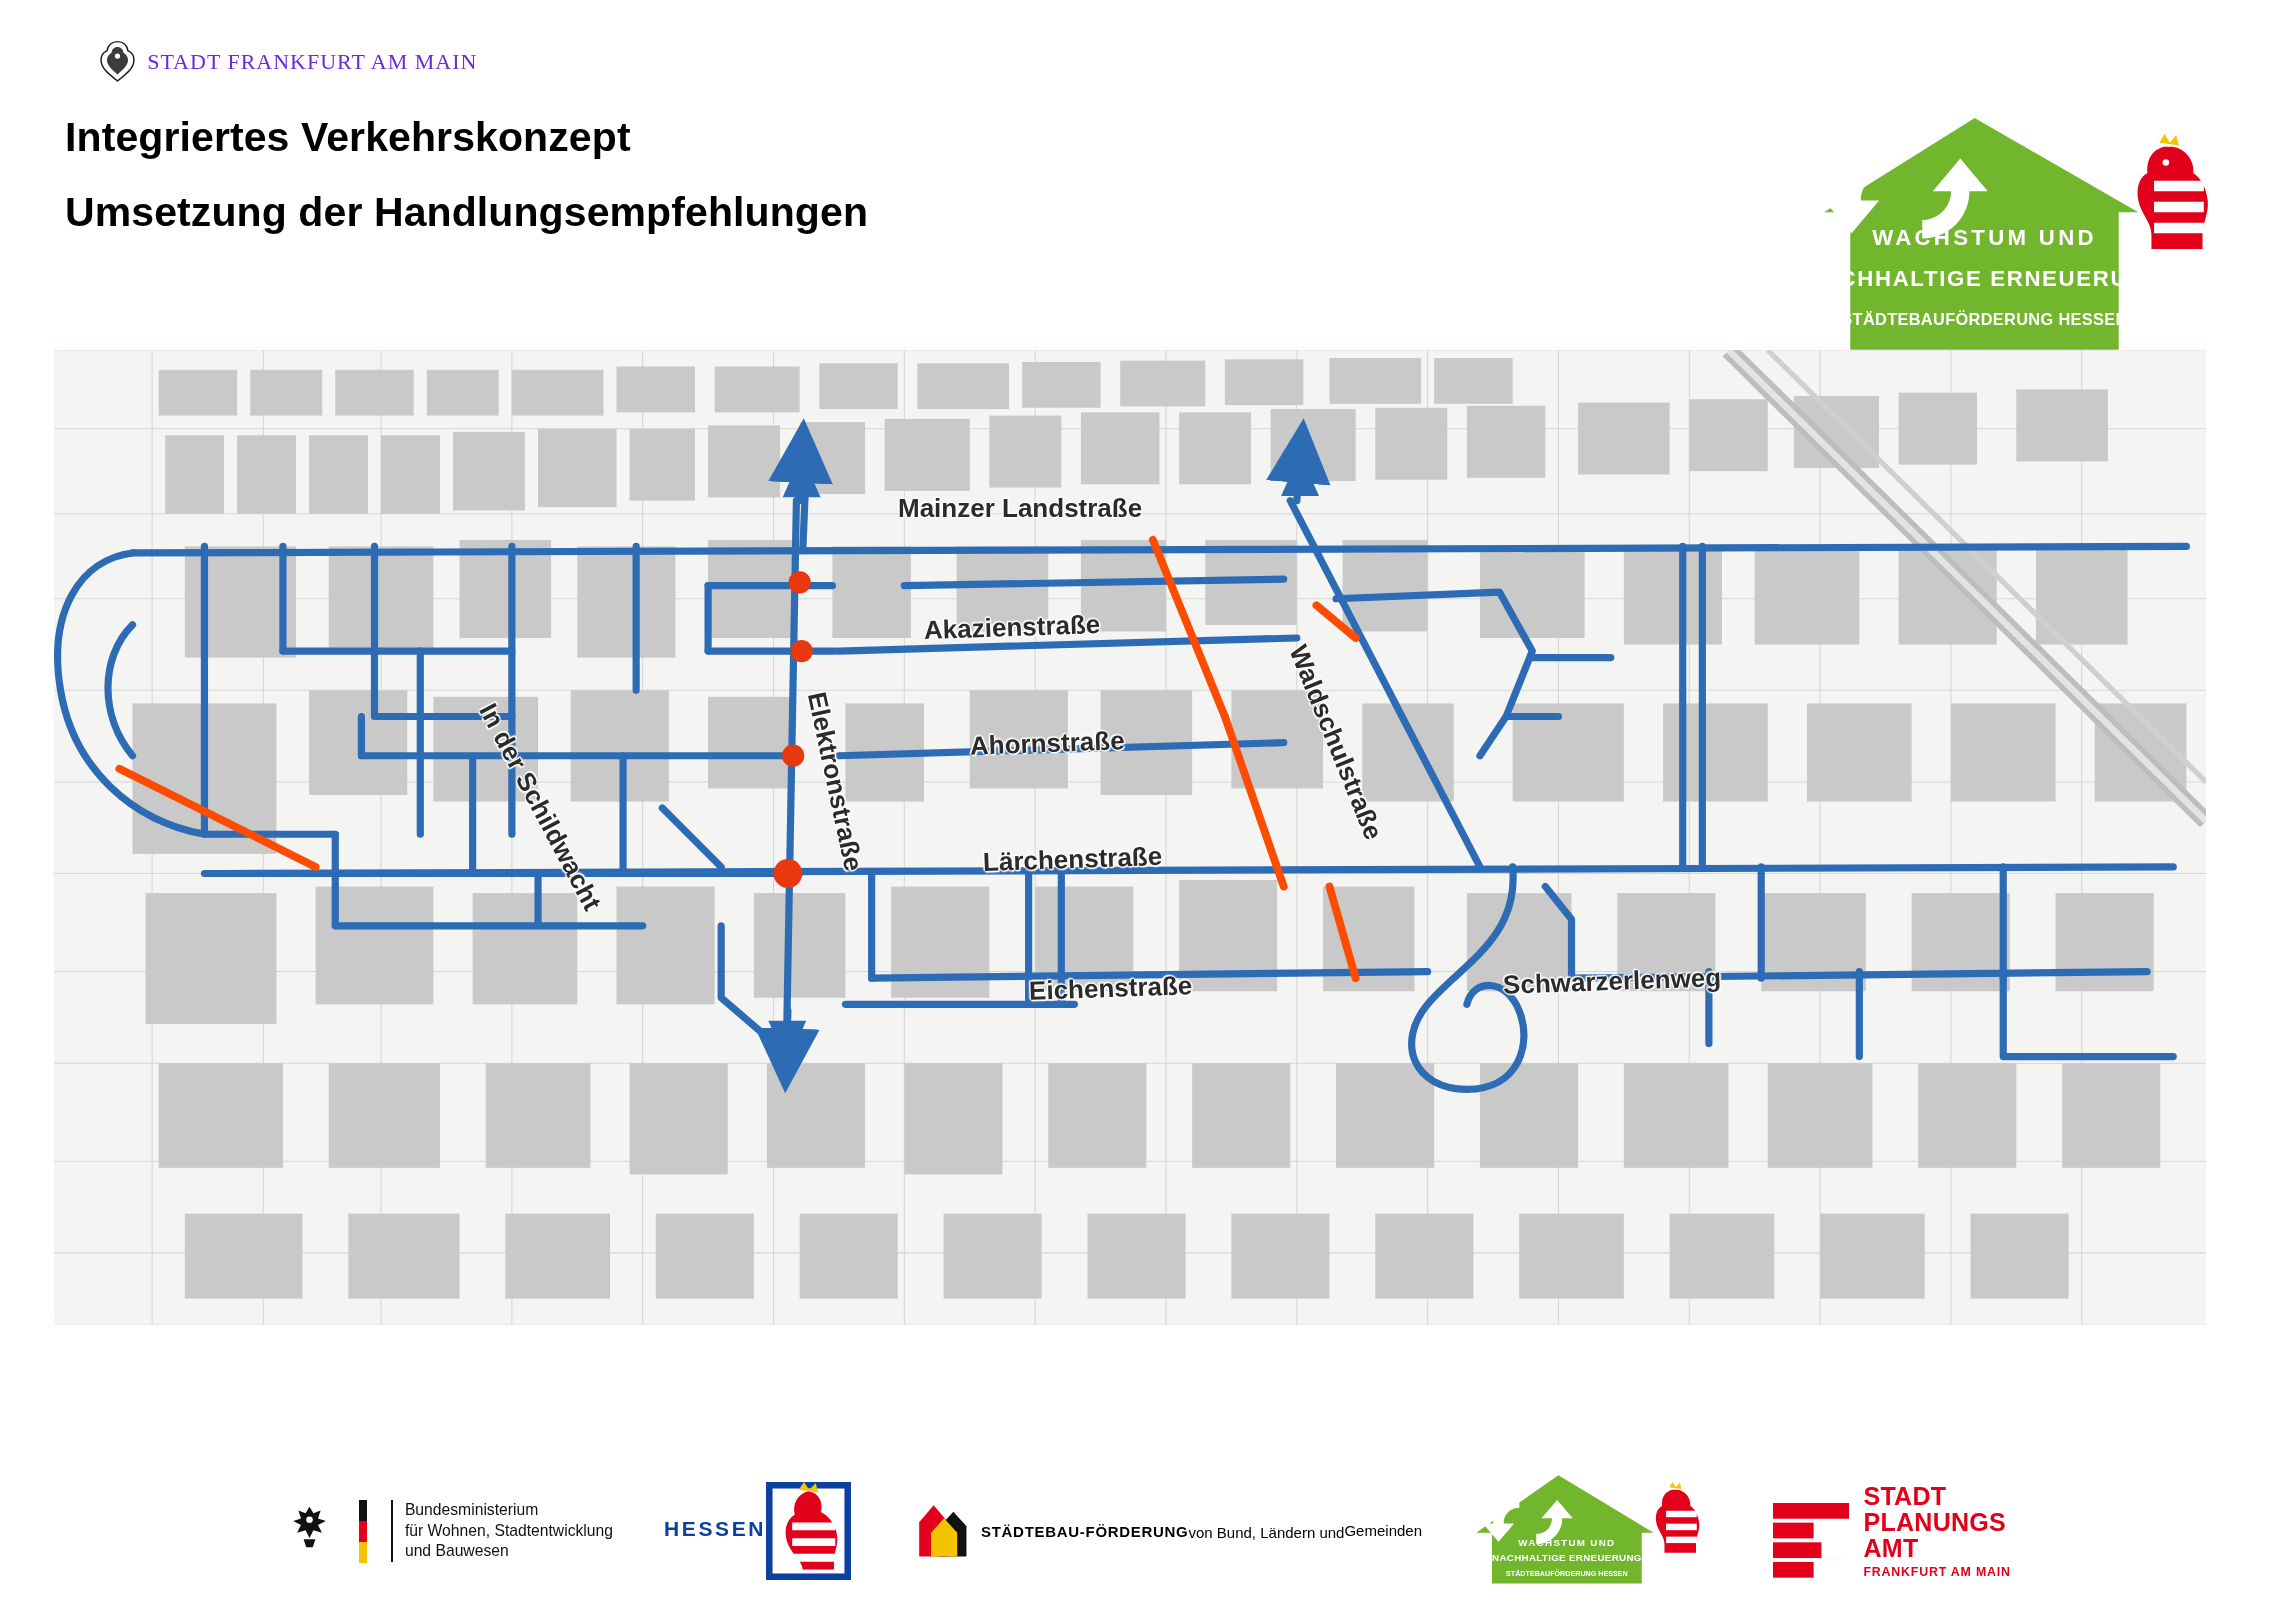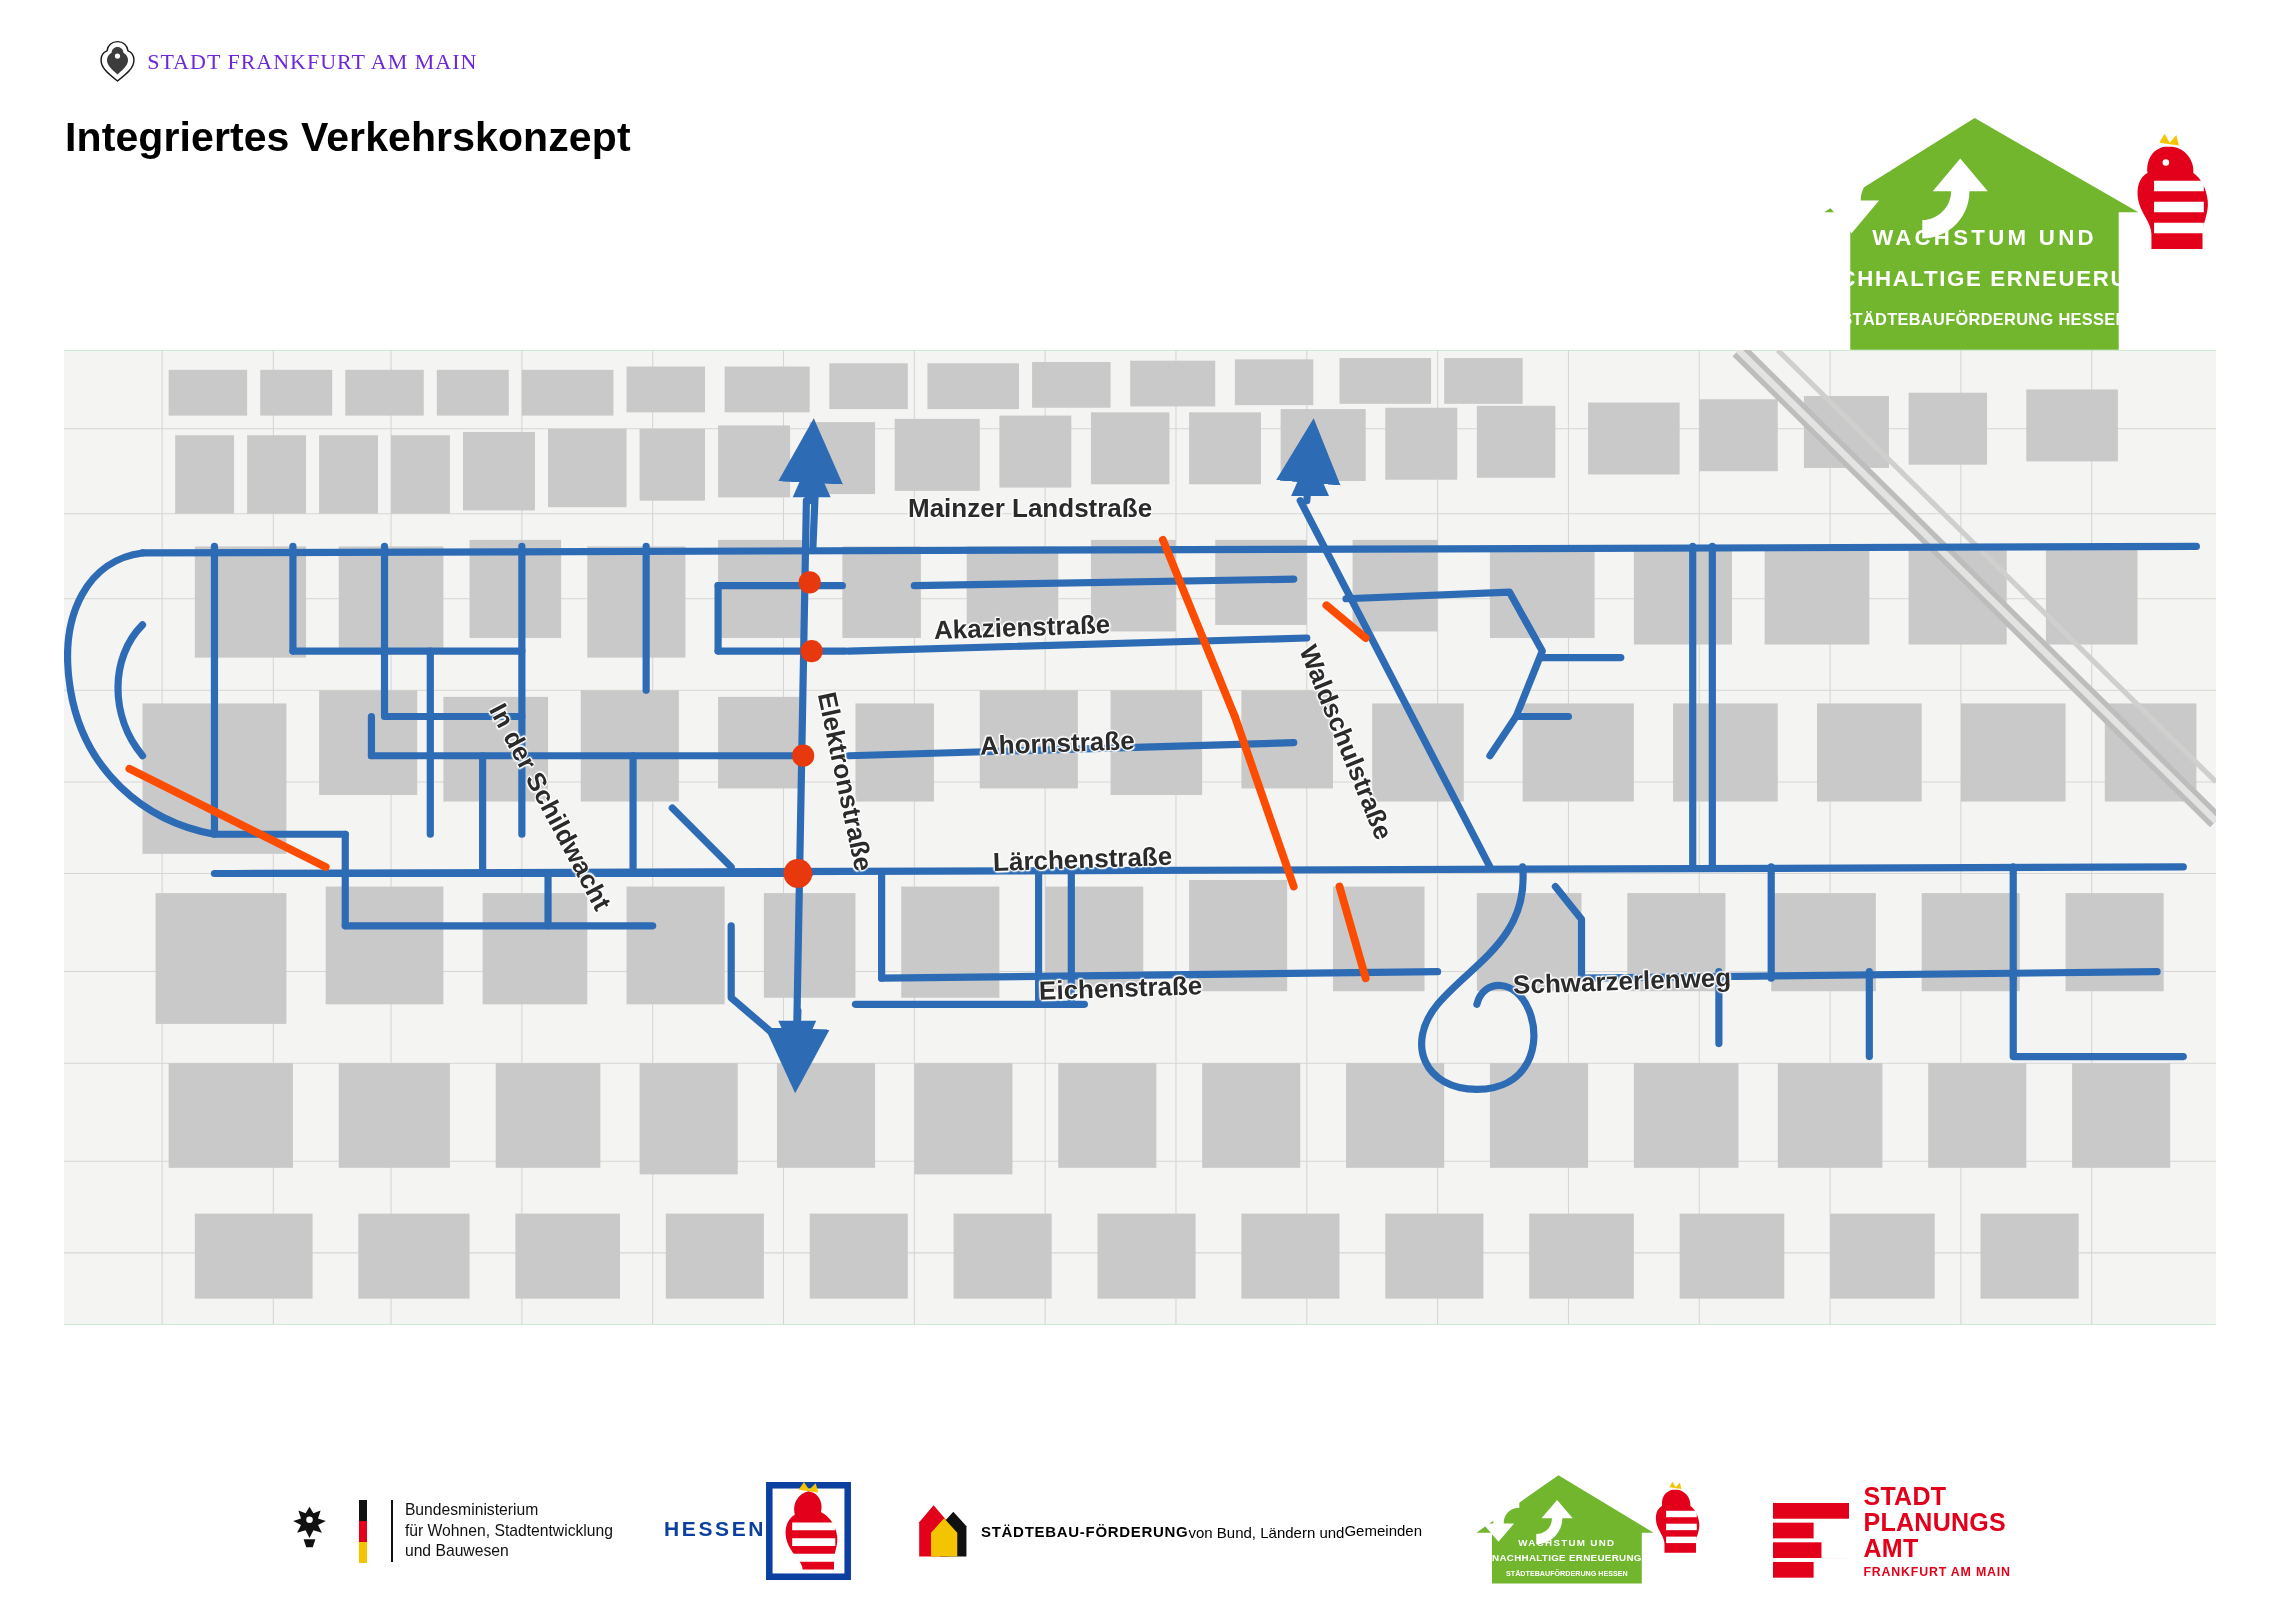--- a/index.html
+++ b/index.html
@@ -66,25 +66,25 @@
     position: absolute;
     right: 65px;
     top: 114px;
     width: 419px;
     height: 262px;
   }
 
   
   .map-frame {
     position: absolute;
-    left: 64px;
+    left: 54px;
     top: 350px;
     width: 2152px;
     height: 975px;
-    background: #22c55e;
+    background: #f0abfc;
     overflow: hidden;
   }
   .map-frame svg { display: block; }
 
   .street-label {
     position: absolute;
     font-size: 26px;
     font-weight: bold;
     color: #2b2b2b;
     white-space: nowrap;
@@ -160,20 +160,21 @@
   <svg class="eagle" viewBox="0 0 62 70">
     <path d="M31 4 C22 4 16 10 15 18 C10 20 6 25 6 32 C6 44 16 52 31 64 C46 52 56 44 56 32 C56 25 52 20 47 18 C46 10 40 4 31 4 Z" fill="none" stroke="#1a1a1a" stroke-width="2.2"></path>
     <path d="M31 12 C26 12 22 16 22 21 C18 23 15 27 15 32 C15 40 22 46 31 54 C40 46 47 40 47 32 C47 27 44 23 40 21 C40 16 36 12 31 12 Z" fill="#1a1a1a" opacity="0.85"></path>
     <circle cx="31" cy="26" r="4" fill="#ffffff"></circle>
   </svg>
   <div class="wordmark">STADT FRANKFURT AM MAIN</div>
 </div>
 
 <div class="title-block">
   <div class="title-main">Integriertes Verkehrskonzept</div>
+  <div class="title-second">Umsetzung der Handlungsempfehlungen</div>
 </div>
 
 <div class="hessen-badge">
   <svg width="419" height="262" viewBox="0 0 640 400">
 
     <path d="M250 10 L470 140 L470 360 L60 360 L60 140 Z" fill="#72b62e"></path>
     <path d="M250 6 L500 150 L400 150 L250 60 L100 150 L20 150 Z" fill="#72b62e"></path>
 
     <path d="M120 60 C80 60 48 92 48 132 L20 132 L62 182 L104 132 L76 132 C76 108 96 88 120 88 Z" fill="#ffffff"></path>
     <path d="M170 190 C210 190 242 158 242 118 L270 118 L228 68 L186 118 L214 118 C214 142 194 162 170 162 Z" fill="#ffffff"></path>

